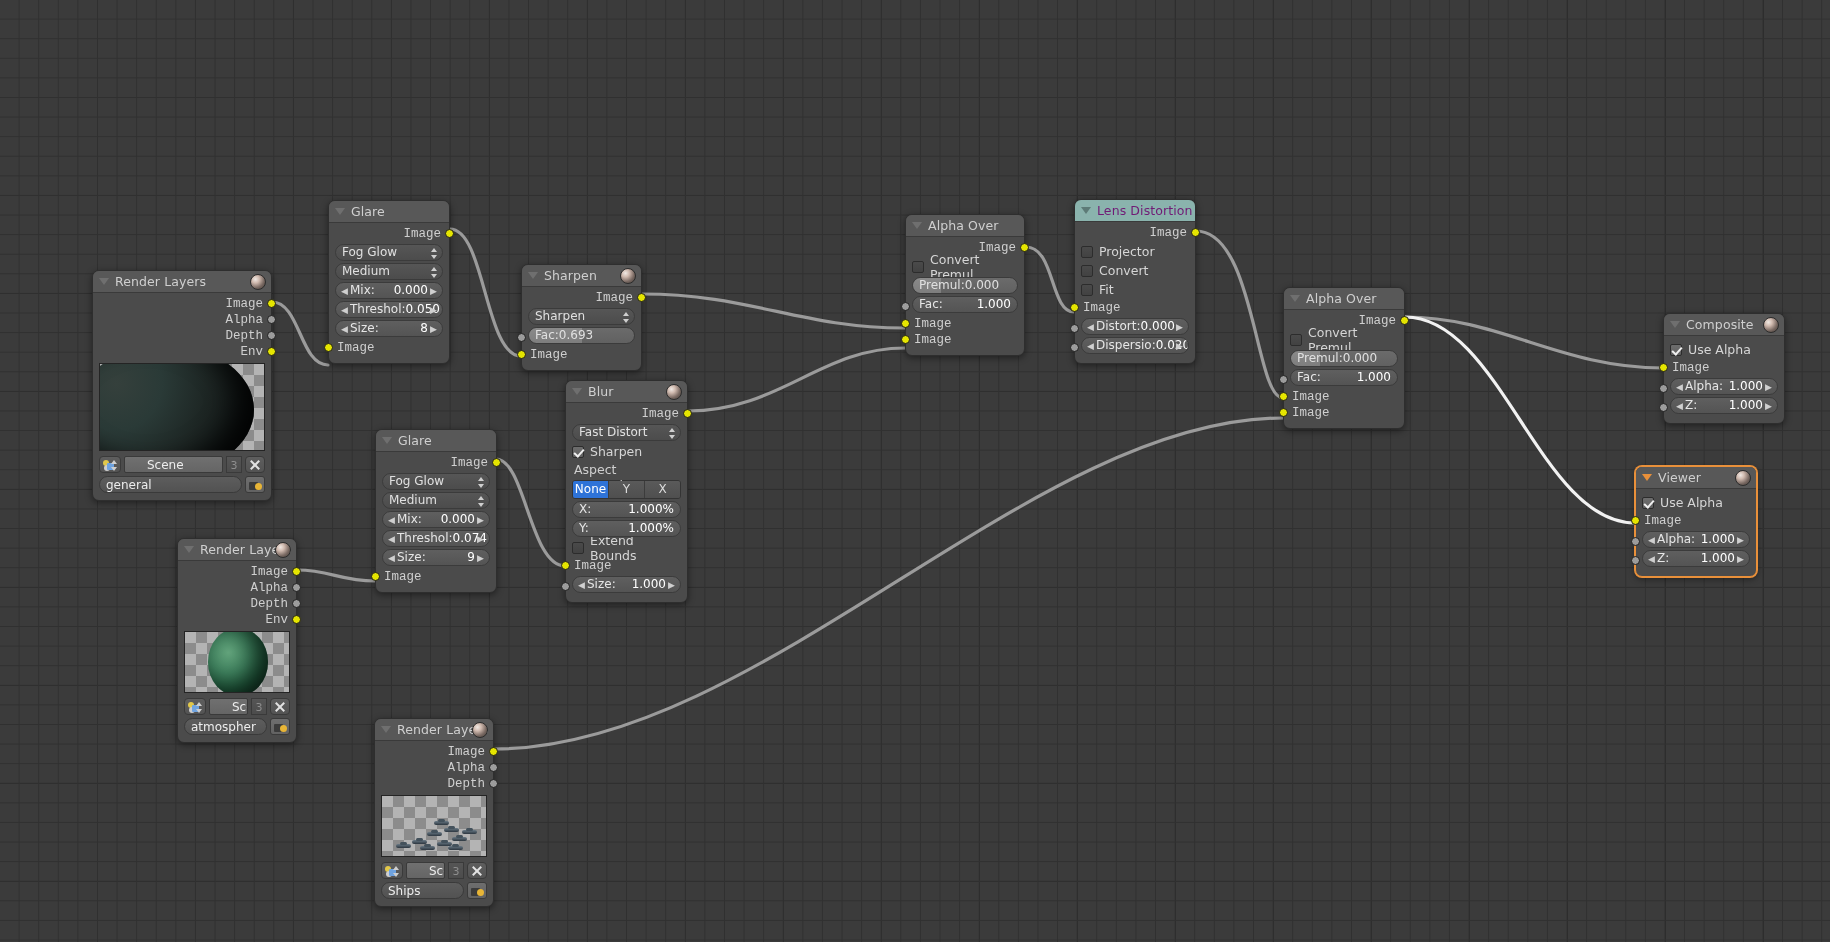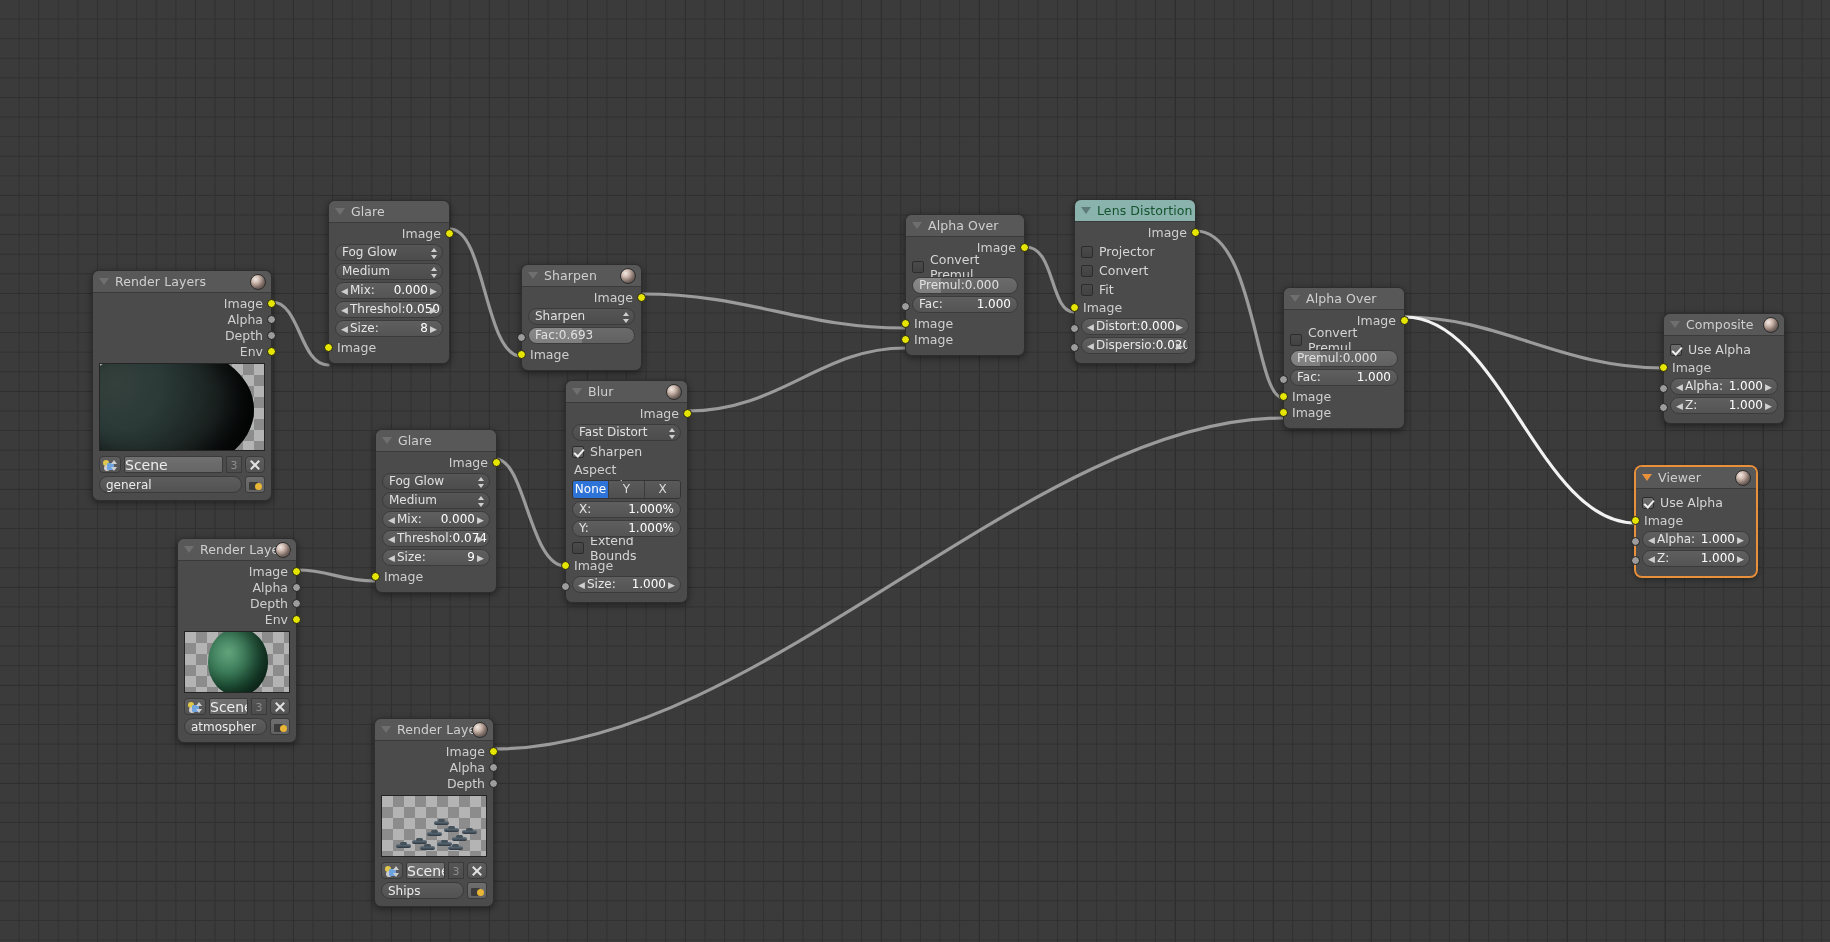--- a/index.html
+++ b/index.html
@@ -39,39 +39,39 @@
   }
   .node-head{
     height:21px;border-radius:6px 6px 0 0;
     background:#585858;
     display:flex;align-items:center;
     padding:0 6px;
     border-bottom:1px solid #3a3a3a;
     position:relative;
   }
   .node-head.teal{background:#8ab3ad;}
-  .node-head.teal .node-title{color:#14532d;}
+  .node-head.teal .node-title{color:#701a75;}
   .tri{
     width:0;height:0;margin-right:6px;
     border-left:5px solid transparent;border-right:5px solid transparent;
     border-top:7px solid #6f6f6f;flex:0 0 auto;
   }
   .node-head.teal .tri{border-top-color:#5d7b77;}
   .tri.orange{border-top-color:#e9903a;}
   .node-title{font-size:12.5px;color:#cfcfcf;letter-spacing:.1px;white-space:nowrap;}
   .head-ball{
     position:absolute;right:5px;top:3px;width:14px;height:14px;border-radius:50%;
     background:
       radial-gradient(circle at 32% 30%, #f0e9e4 0%, #cfb9ae 28%, #7a6a63 62%, #3d3632 100%);
     border:1px solid #2c2c2c;
   }
   .node-body{padding:3px 6px 7px 6px;position:relative;}
 
   
-  .row{position:relative;height:16px;line-height:16px;margin-bottom:0px;}
+  .row{position:relative;height:16px;line-height:16px;margin-bottom:0px;font-family:Liberation Mono, monospace;}
   .out-label{text-align:right;padding-right:2px;font-size:12.5px;color:#cfcfcf;}
   .in-label{text-align:left;padding-left:2px;font-size:12.5px;color:#cfcfcf;}
 
   
   .sock{
     position:absolute;width:9px;height:9px;border-radius:50%;
     border:1px solid #1d1d1d;box-sizing:border-box;
   }
   .sock.img{background:#e5e500;}
   .sock.val{background:#9c9c9c;}
@@ -172,23 +172,23 @@
   .sceneicon{
     width:22px;height:17px;border-radius:4px;display:flex;align-items:center;
     background:linear-gradient(to bottom,#5e5e5e,#535353);border:1px solid #3a3a3a;box-sizing:border-box;
     position:relative;padding-left:2px;
   }
   .sceneicon .dot1{width:6px;height:6px;border-radius:50%;background:#e2c84a;position:absolute;left:3px;top:3px;}
   .sceneicon .sq{width:7px;height:7px;background:#6fa3e0;position:absolute;left:7px;top:6px;border-radius:1px;}
   .sceneicon .dot2{width:6px;height:6px;border-radius:50%;background:#cfcfcf;position:absolute;left:4px;top:8px;}
   .sceneicon .ud{position:absolute;right:2px;top:2px;}
   .scenename{
-    flex:1;height:17px;line-height:17px;font-size:14px;color:#ededed;
+    flex:1;height:17px;line-height:17px;font-size:12px;color:#ededed;
     background:linear-gradient(to bottom,#707070,#656565);border:1px solid #3a3a3a;
-    box-sizing:border-box;padding-left:0;border-radius:2px;white-space:nowrap;overflow:hidden;
+    box-sizing:border-box;padding-left:22px;border-radius:2px;white-space:nowrap;overflow:hidden;
   }
   .scenecount{
     width:16px;height:17px;line-height:17px;text-align:center;font-size:11px;color:#8e8e8e;
     background:linear-gradient(to bottom,#555,#4c4c4c);border:1px solid #3a3a3a;box-sizing:border-box;
   }
   .scenex{
     width:20px;height:17px;border-radius:4px;position:relative;
     background:linear-gradient(to bottom,#5e5e5e,#535353);border:1px solid #3a3a3a;box-sizing:border-box;
   }
   .scenex:before,.scenex:after{

